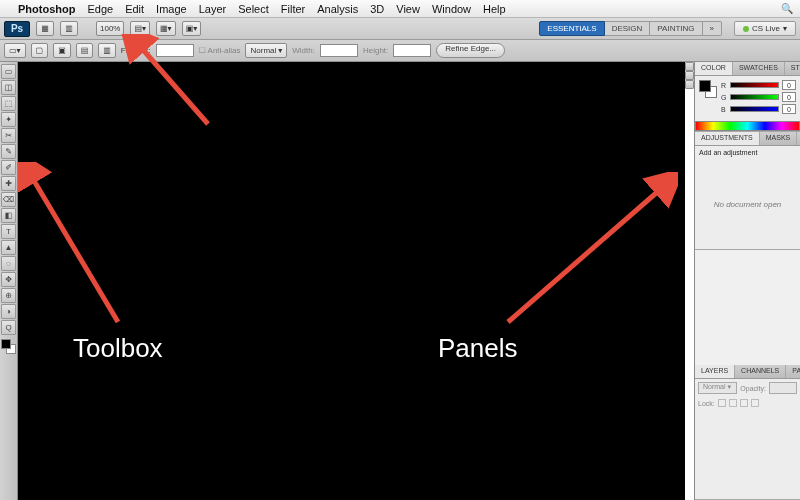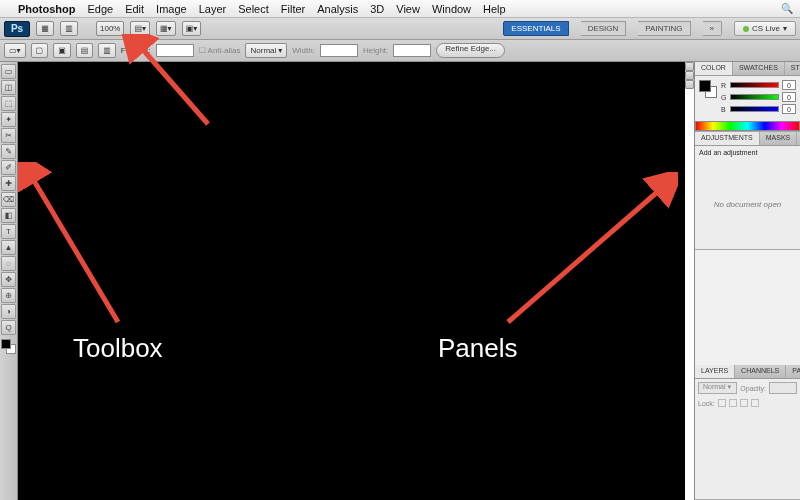--- a/index.html
+++ b/index.html
@@ -25,21 +25,21 @@
     width: 26px; height: 16px; background: #0b3c66; color: #c4e6ff;
     font-size: 10px; font-weight: bold; display: flex; align-items: center;
     justify-content: center; border-radius: 2px; border: 1px solid #052035;
   }
   .app-bar .ab-btn {
     height: 15px; min-width: 18px; background: linear-gradient(#f2f2f2,#d9d9d9);
     border: 1px solid #8a8a8a; border-radius: 2px; font-size: 8px;
     display: flex; align-items: center; justify-content: center; padding: 0 3px;
   }
   .app-bar .sep { width: 6px; }
-  .workspace-tabs { margin-left: auto; display: flex; gap: 12px; }
+  .workspace-tabs { margin-left: auto; display: flex; gap: 0; }
   .workspace-tabs .ws {
     font-size: 8px; padding: 2px 7px; background: #d4d4d4; border: 1px solid #999;
     border-left: none; color: #444;
   }
   .workspace-tabs .ws:first-child { border-left: 1px solid #999; border-radius: 2px 0 0 2px; }
   .workspace-tabs .ws:last-child { border-radius: 0 2px 2px 0; }
   .workspace-tabs .ws.active { background: #2b6db8; color: #fff; border-color: #1a4a82; }
   .cs-live {
     font-size: 8px; padding: 2px 8px; background: linear-gradient(#f5f5f5,#dedede);
     border: 1px solid #9a9a9a; border-radius: 2px; margin-left: 6px; color: #333;

